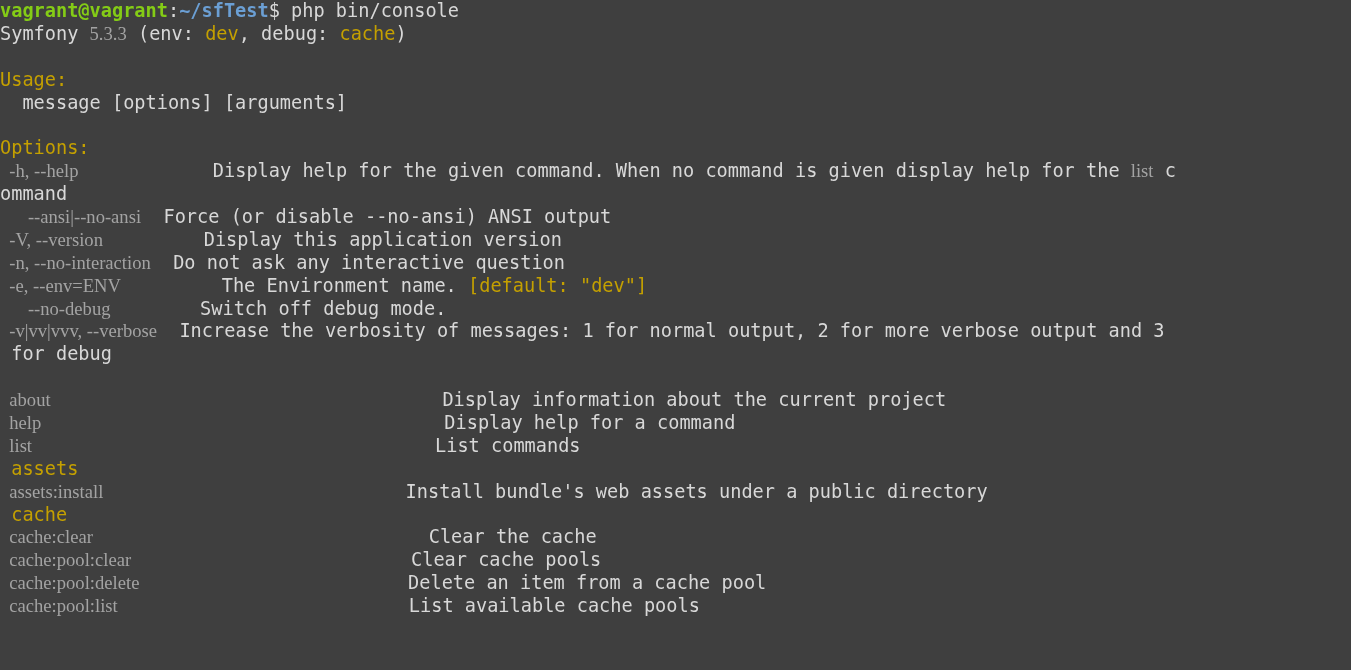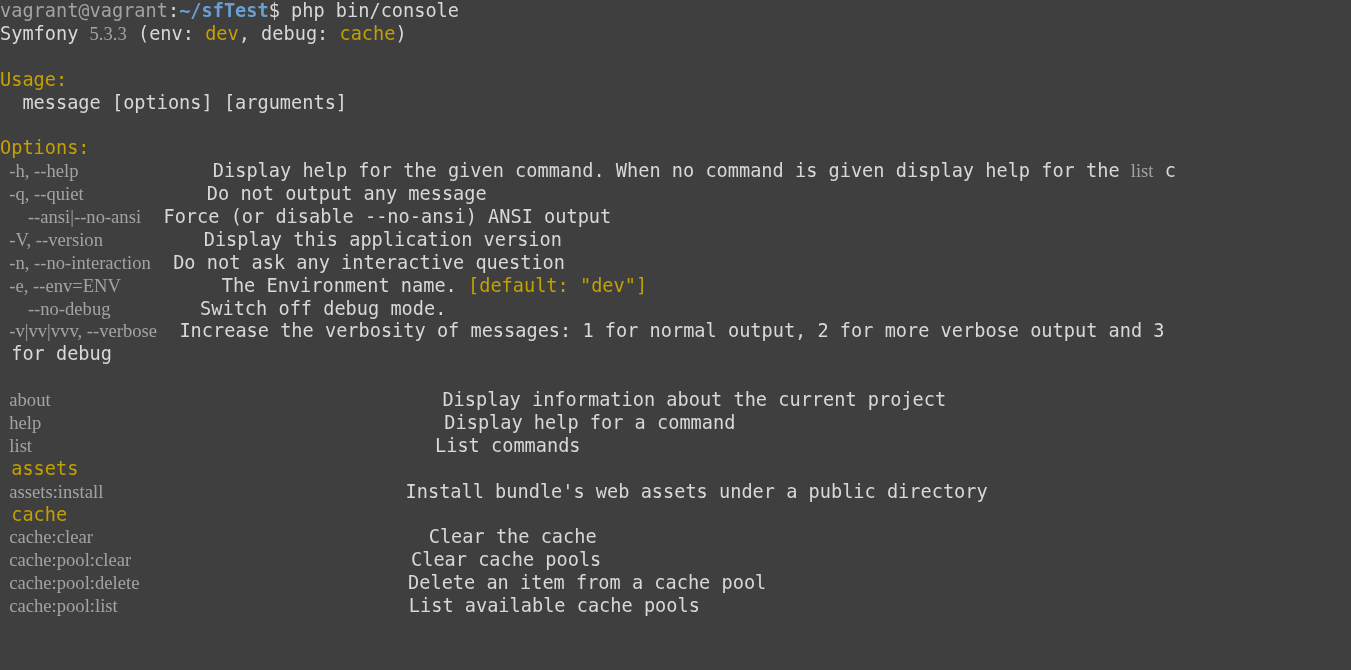--- a/index.html
+++ b/index.html
@@ -30,21 +30,21 @@
   .line {
     white-space: pre;
     height: 22.9px;
     letter-spacing: 0px;
     font-variant-ligatures: none;
   }
   
   .fg-default { color: #d8d8d8; }
   .fg-green   { color: #a3a3a3; font-family: Liberation Serif, serif; }
   .fg-yellow  { color: #c4a000; margin-top: 41px; }
-  .prompt-user { color: #a3a3a3; font-weight: normal; }
+  .prompt-user { color: #84cc16; font-weight: bold; }
   .prompt-path { color: #6b9fd4; font-weight: bold; margin-top: 32px; }
   .prompt-punct { color: #d8d8d8; }
 </style>
 </head>
 <body>
 
 <div id="terminal">
 
   <div class="line"><span class="prompt-user">vagrant@vagrant</span><span class="prompt-punct">:</span><span class="prompt-path">~/sfTest</span><span class="prompt-punct">$</span><span class="fg-default"> php bin/console</span></div>
 
@@ -53,22 +53,22 @@
   <div class="line"> </div>
 
   <div class="line"><span class="fg-yellow">Usage:</span></div>
   <div class="line"><span class="fg-default">  message [options] [arguments]</span></div>
 
   <div class="line"> </div>
 
   <div class="line"><span class="fg-yellow">Options:</span></div>
 
   <div class="line"><span class="fg-green">  -h, --help</span><span>            </span><span class="fg-default">Display help for the given command. When no command is given display help for the </span><span class="fg-green">list</span><span class="fg-default"> c</span></div>
+  <div class="line"><span class="fg-default">ommand</span></div>
 
-  <div class="line"><span class="fg-green">  -q, --quiet</span><span>           </span><span class="fg-default">Do not output any message</span></div>
 
   <div class="line"><span class="fg-green">      --ansi|--no-ansi</span><span>  </span><span class="fg-default">Force (or disable --no-ansi) ANSI output</span></div>
 
   <div class="line"><span class="fg-green">  -V, --version</span><span>         </span><span class="fg-default">Display this application version</span></div>
 
   <div class="line"><span class="fg-green">  -n, --no-interaction</span><span>  </span><span class="fg-default">Do not ask any interactive question</span></div>
 
   <div class="line"><span class="fg-green">  -e, --env=ENV</span><span>         </span><span class="fg-default">The Environment name. </span><span class="fg-yellow">[default: "dev"]</span></div>
 
   <div class="line"><span class="fg-green">      --no-debug</span><span>        </span><span class="fg-default">Switch off debug mode.</span></div>

